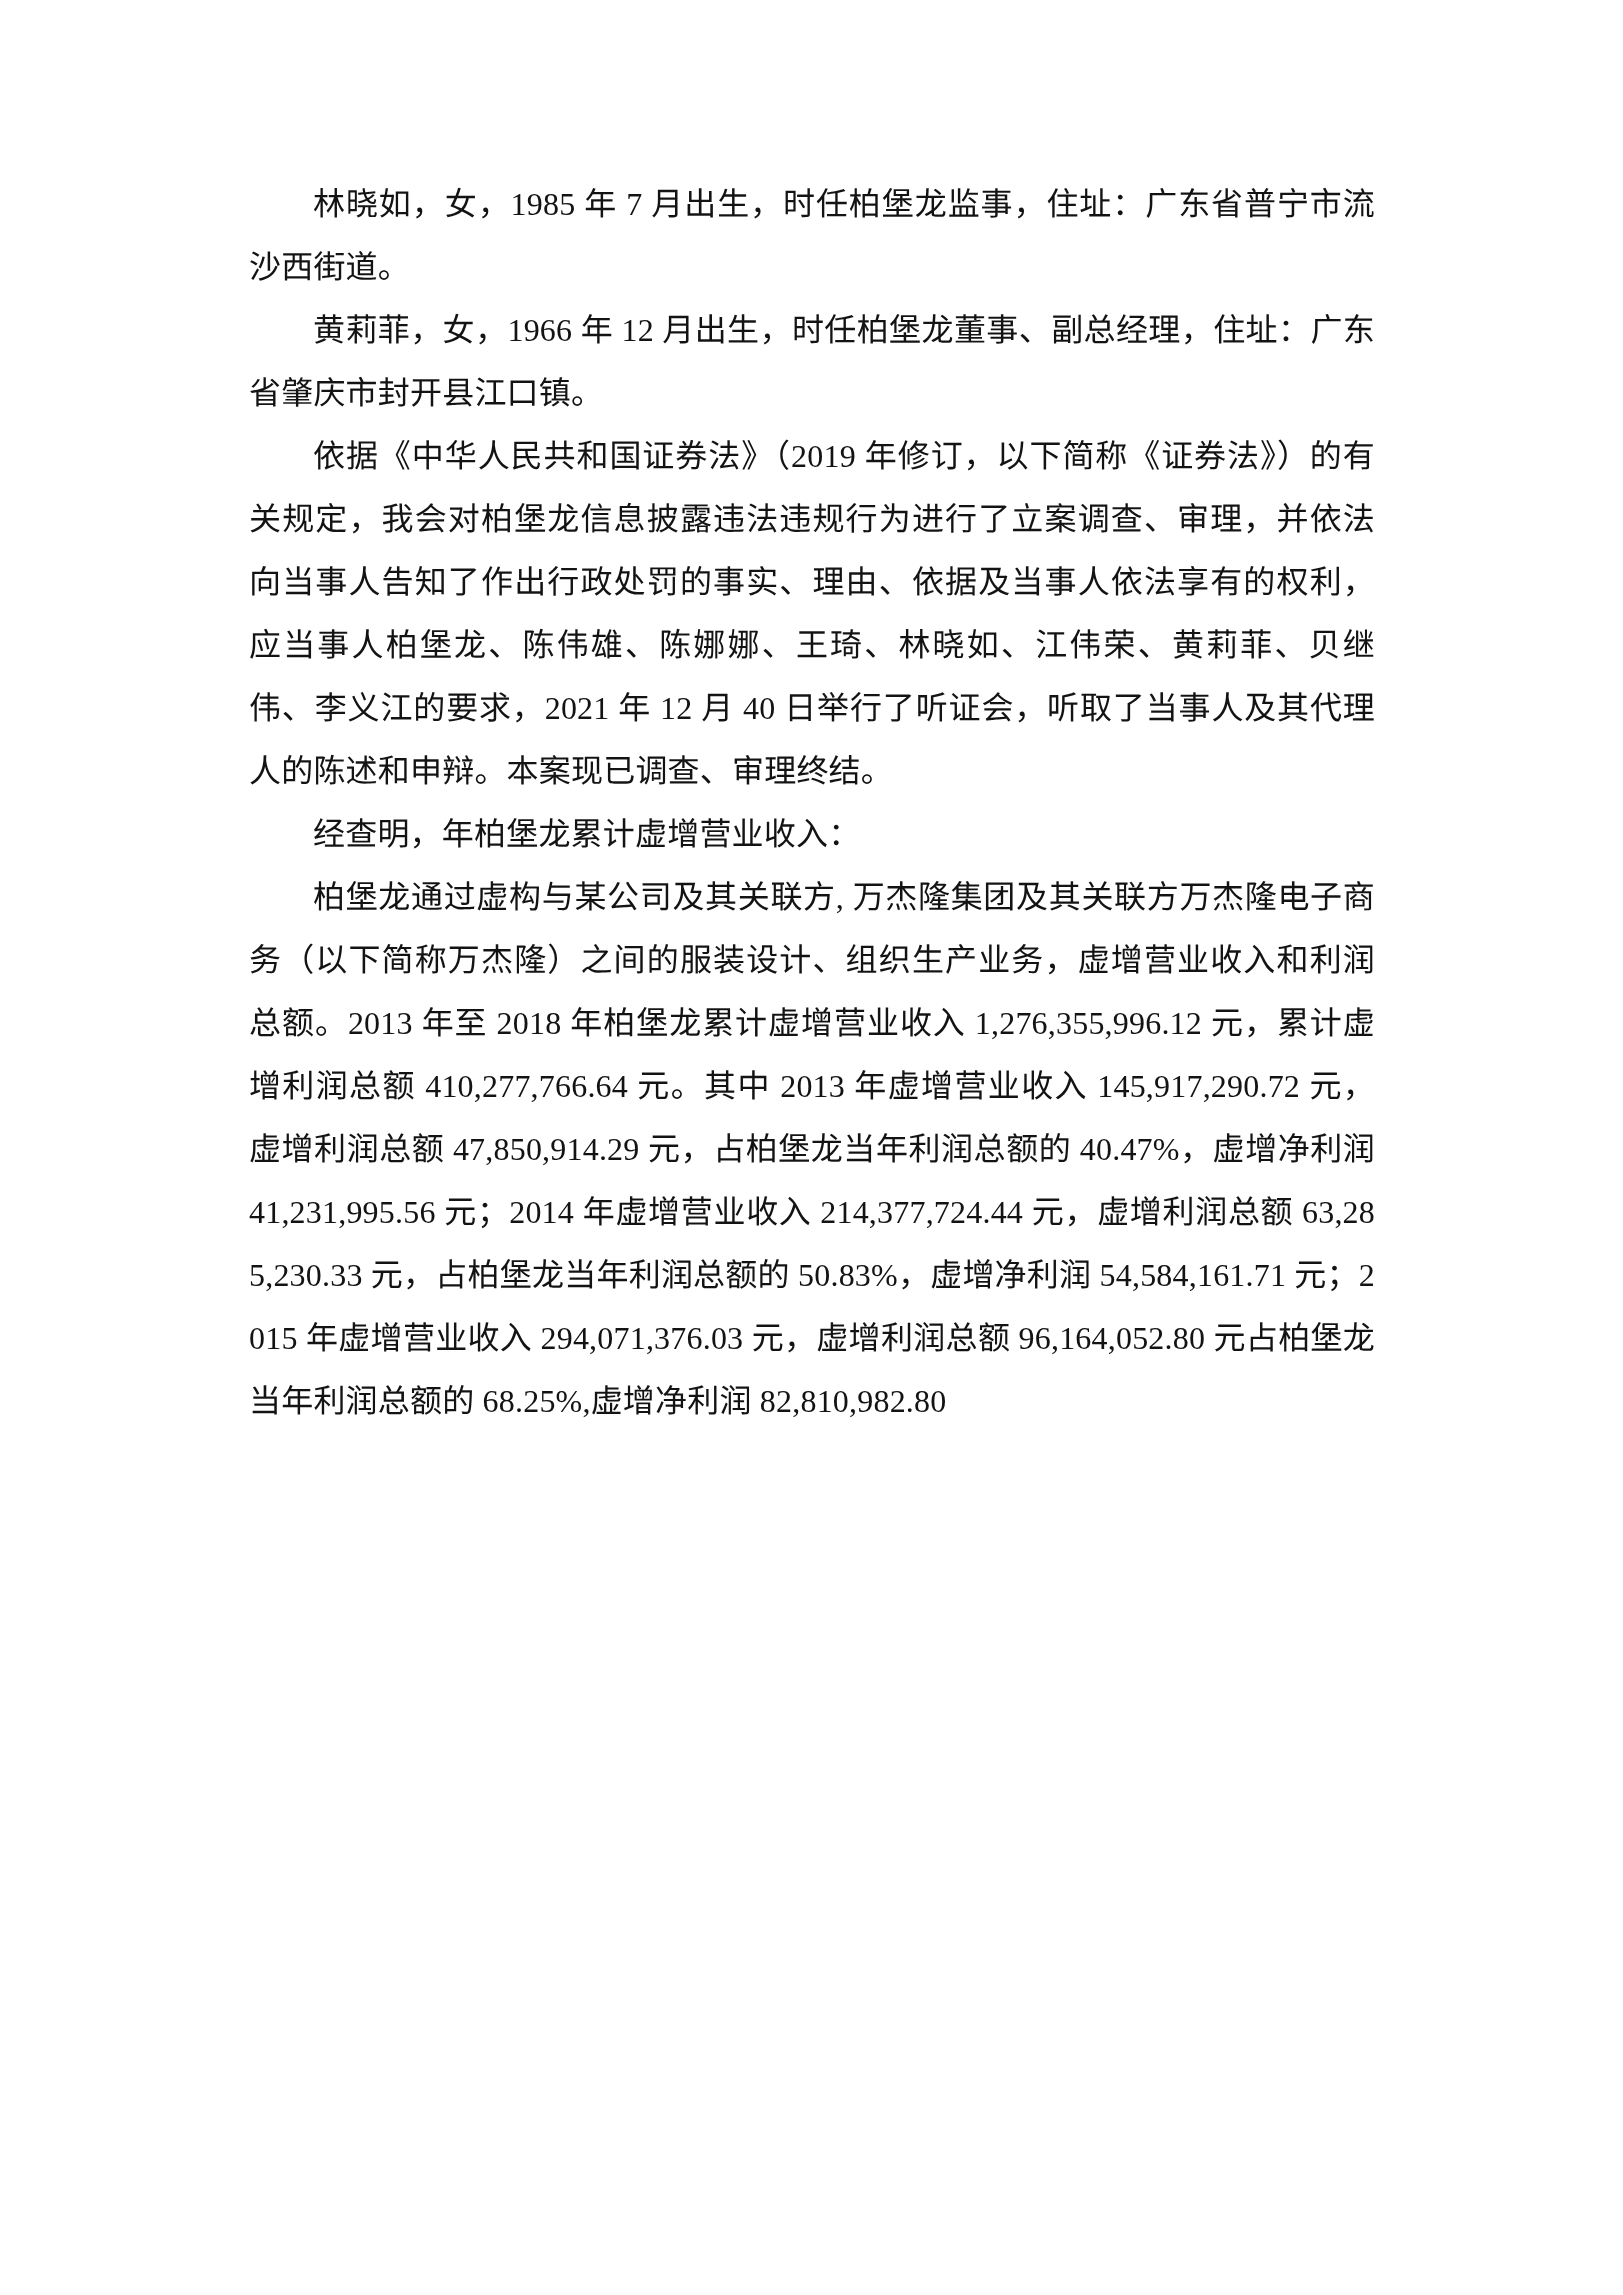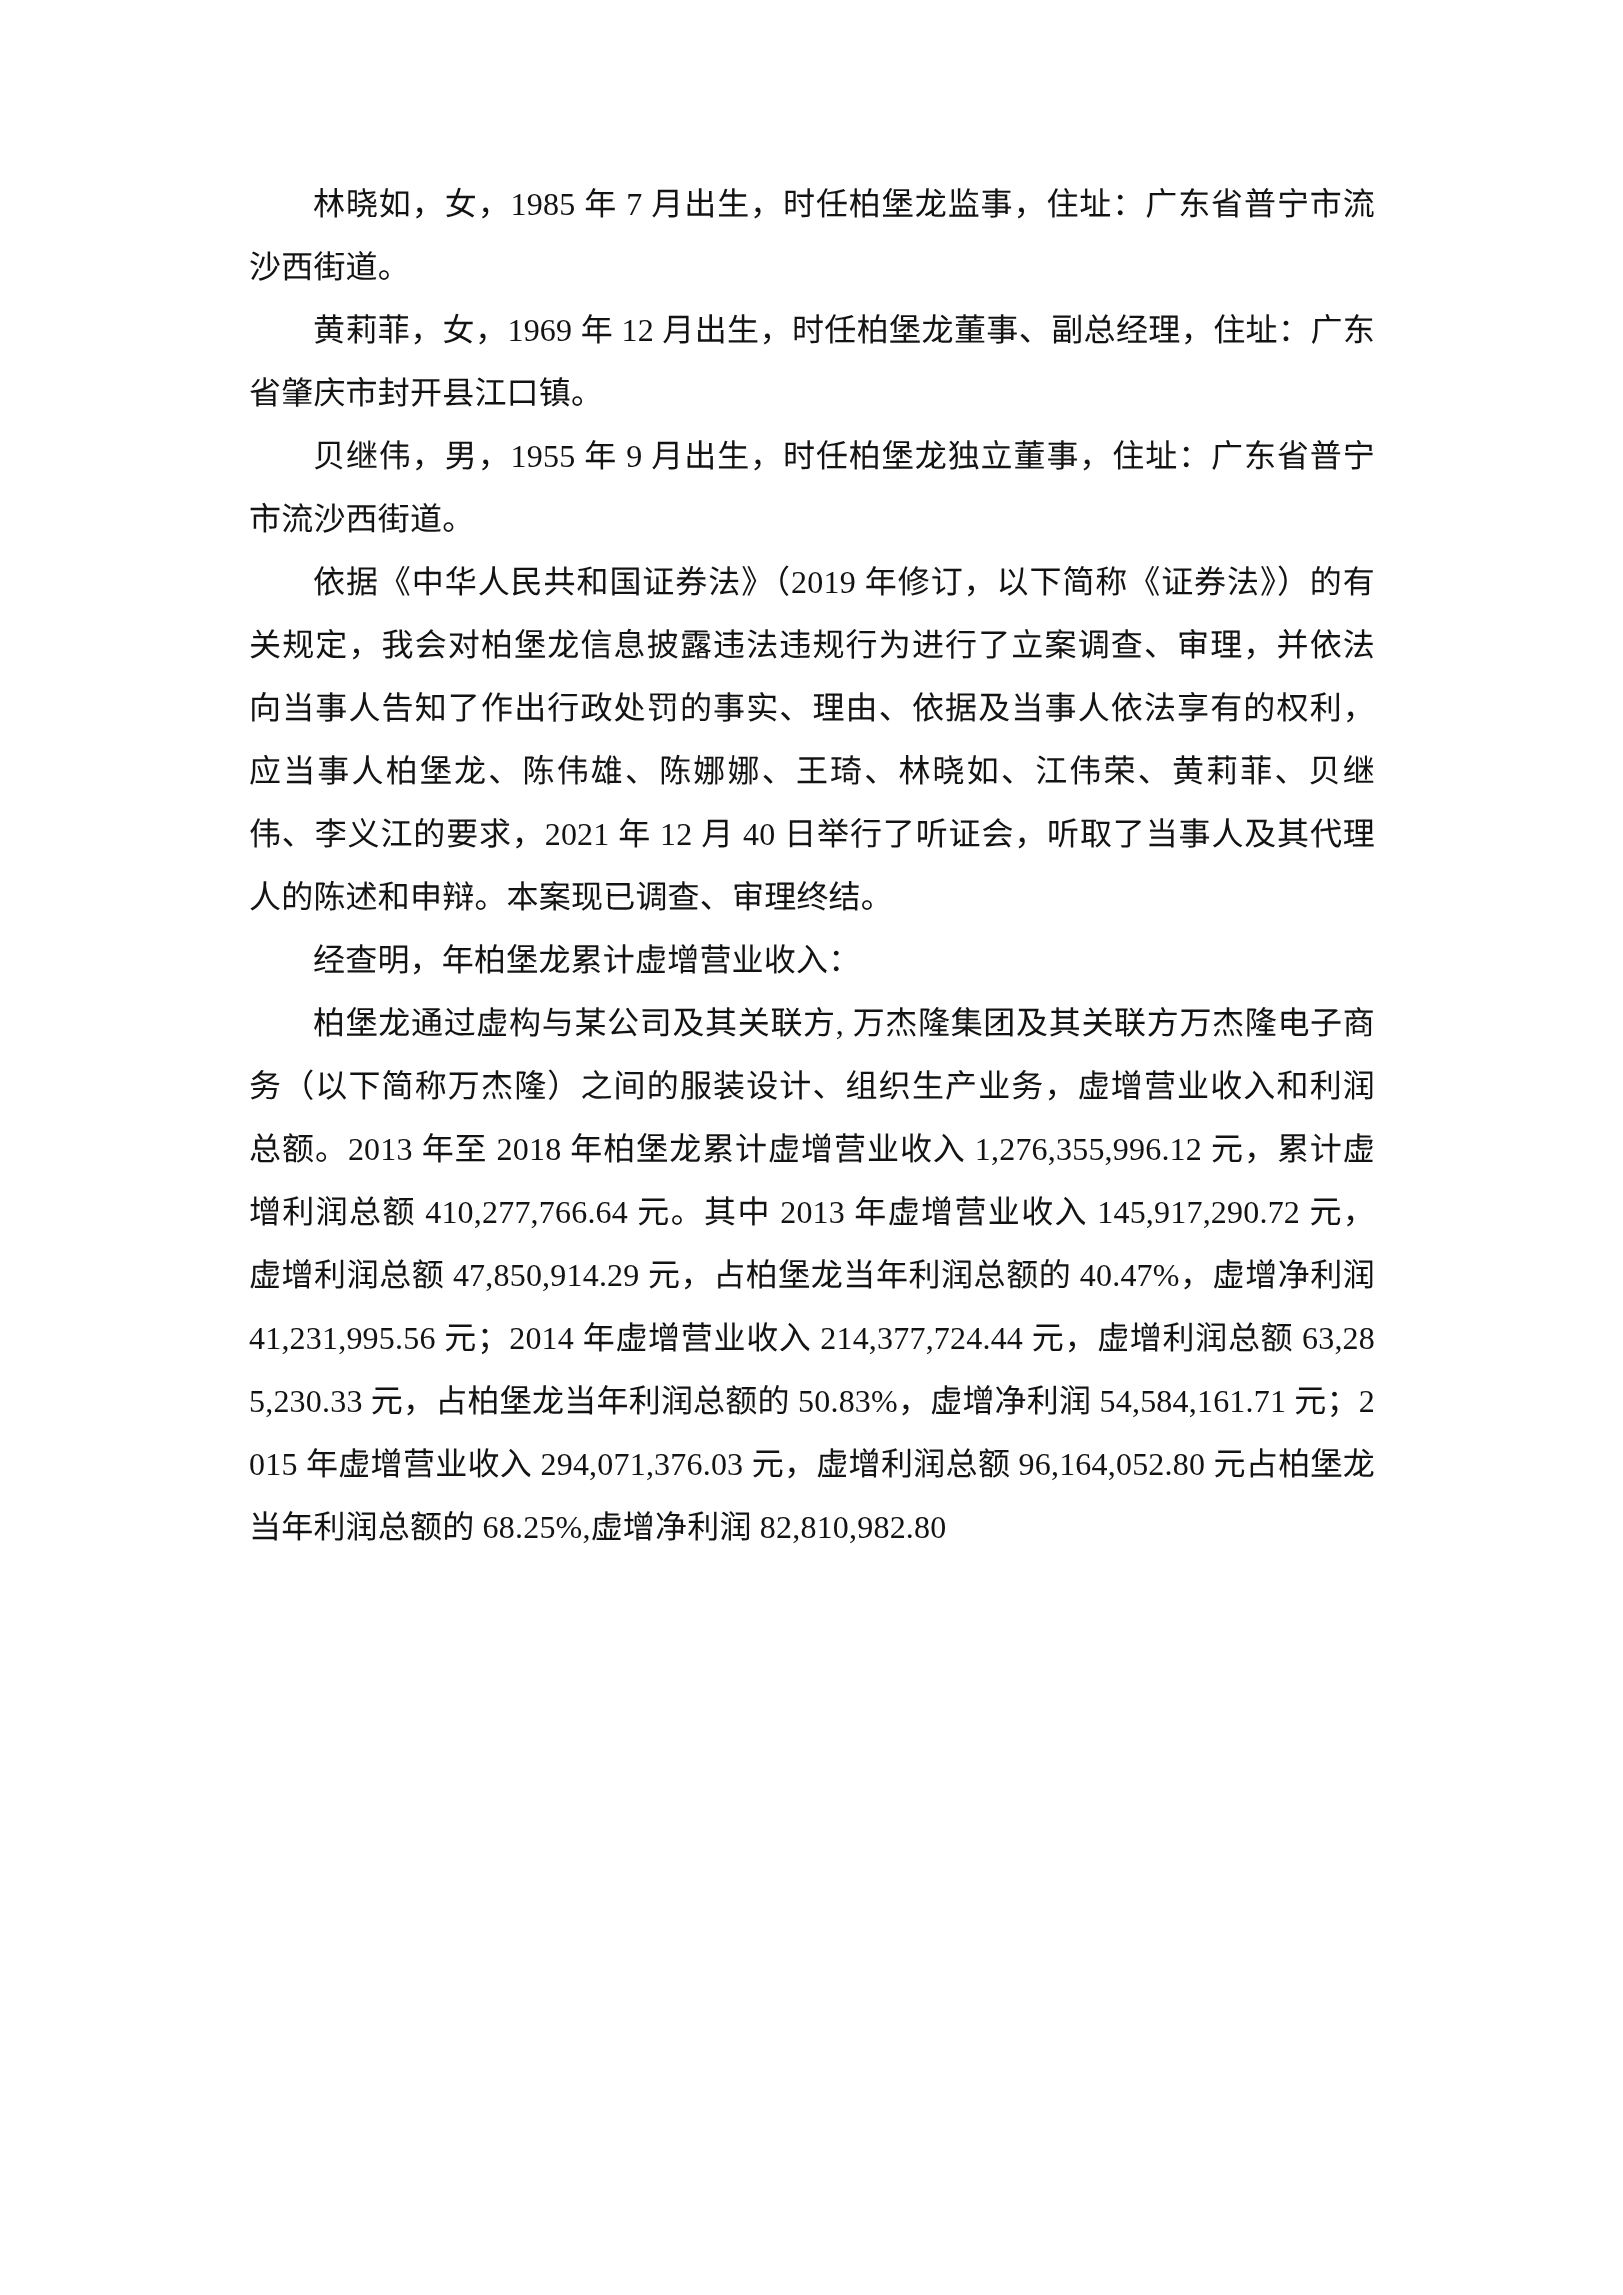--- a/index.html
+++ b/index.html
@@ -45,23 +45,22 @@
 </style>
 </head>
 <body>
 
 <div class="page">
   <div class="page-body">
 
     <p class="para indent">林晓如，女，1985 年 7 月出生，时任柏堡龙监事，住址：广东省普宁市流沙西街道。</p>
 
 
-    <p class="para indent">黄莉菲，女，1969 年 12 月出生，时任柏堡龙董事、副总经理，住址：广东省肇庆市封开县江口镇。</p>
+    <p class="para indent">黄莉菲，女，1966 年 12 月出生，时任柏堡龙董事、副总经理，住址：广东省肇庆市封开县江口镇。</p>
 
-    <p class="para indent">贝继伟，男，1955 年 9 月出生，时任柏堡龙独立董事，住址：广东省普宁市流沙西街道。</p>
 
 
     <p class="para indent">依据《中华人民共和国证券法》（2019 年修订，以下简称《证券法》）的有关规定，我会对柏堡龙信息披露违法违规行为进行了立案调查、审理，并依法向当事人告知了作出行政处罚的事实、理由、依据及当事人依法享有的权利，应当事人柏堡龙、陈伟雄、陈娜娜、王琦、林晓如、江伟荣、黄莉菲、贝继伟、李义江的要求，2021 年 12 月 40 日举行了听证会，听取了当事人及其代理人的陈述和申辩。本案现已调查、审理终结。</p>
 
     <p class="para indent">经查明，年柏堡龙累计虚增营业收入：</p>
 
 
 
     <p class="para indent">柏堡龙通过虚构与某公司及其关联方, 万杰隆集团及其关联方万杰隆电子商务（以下简称万杰隆）之间的服装设计、组织生产业务，虚增营业收入和利润总额。2013 年至 2018 年柏堡龙累计虚增营业收入 1,276,355,996.12 元，累计虚增利润总额 410,277,766.64 元。其中 2013 年虚增营业收入 145,917,290.72 元，虚增利润总额 47,850,914.29 元，占柏堡龙当年利润总额的 40.47%，虚增净利润 41,231,995.56 元；2014 年虚增营业收入 214,377,724.44 元，虚增利润总额 63,285,230.33 元，占柏堡龙当年利润总额的 50.83%，虚增净利润 54,584,161.71 元；2015 年虚增营业收入 294,071,376.03 元，虚增利润总额 96,164,052.80 元占柏堡龙当年利润总额的 68.25%,虚增净利润 82,810,982.80</p>
 

